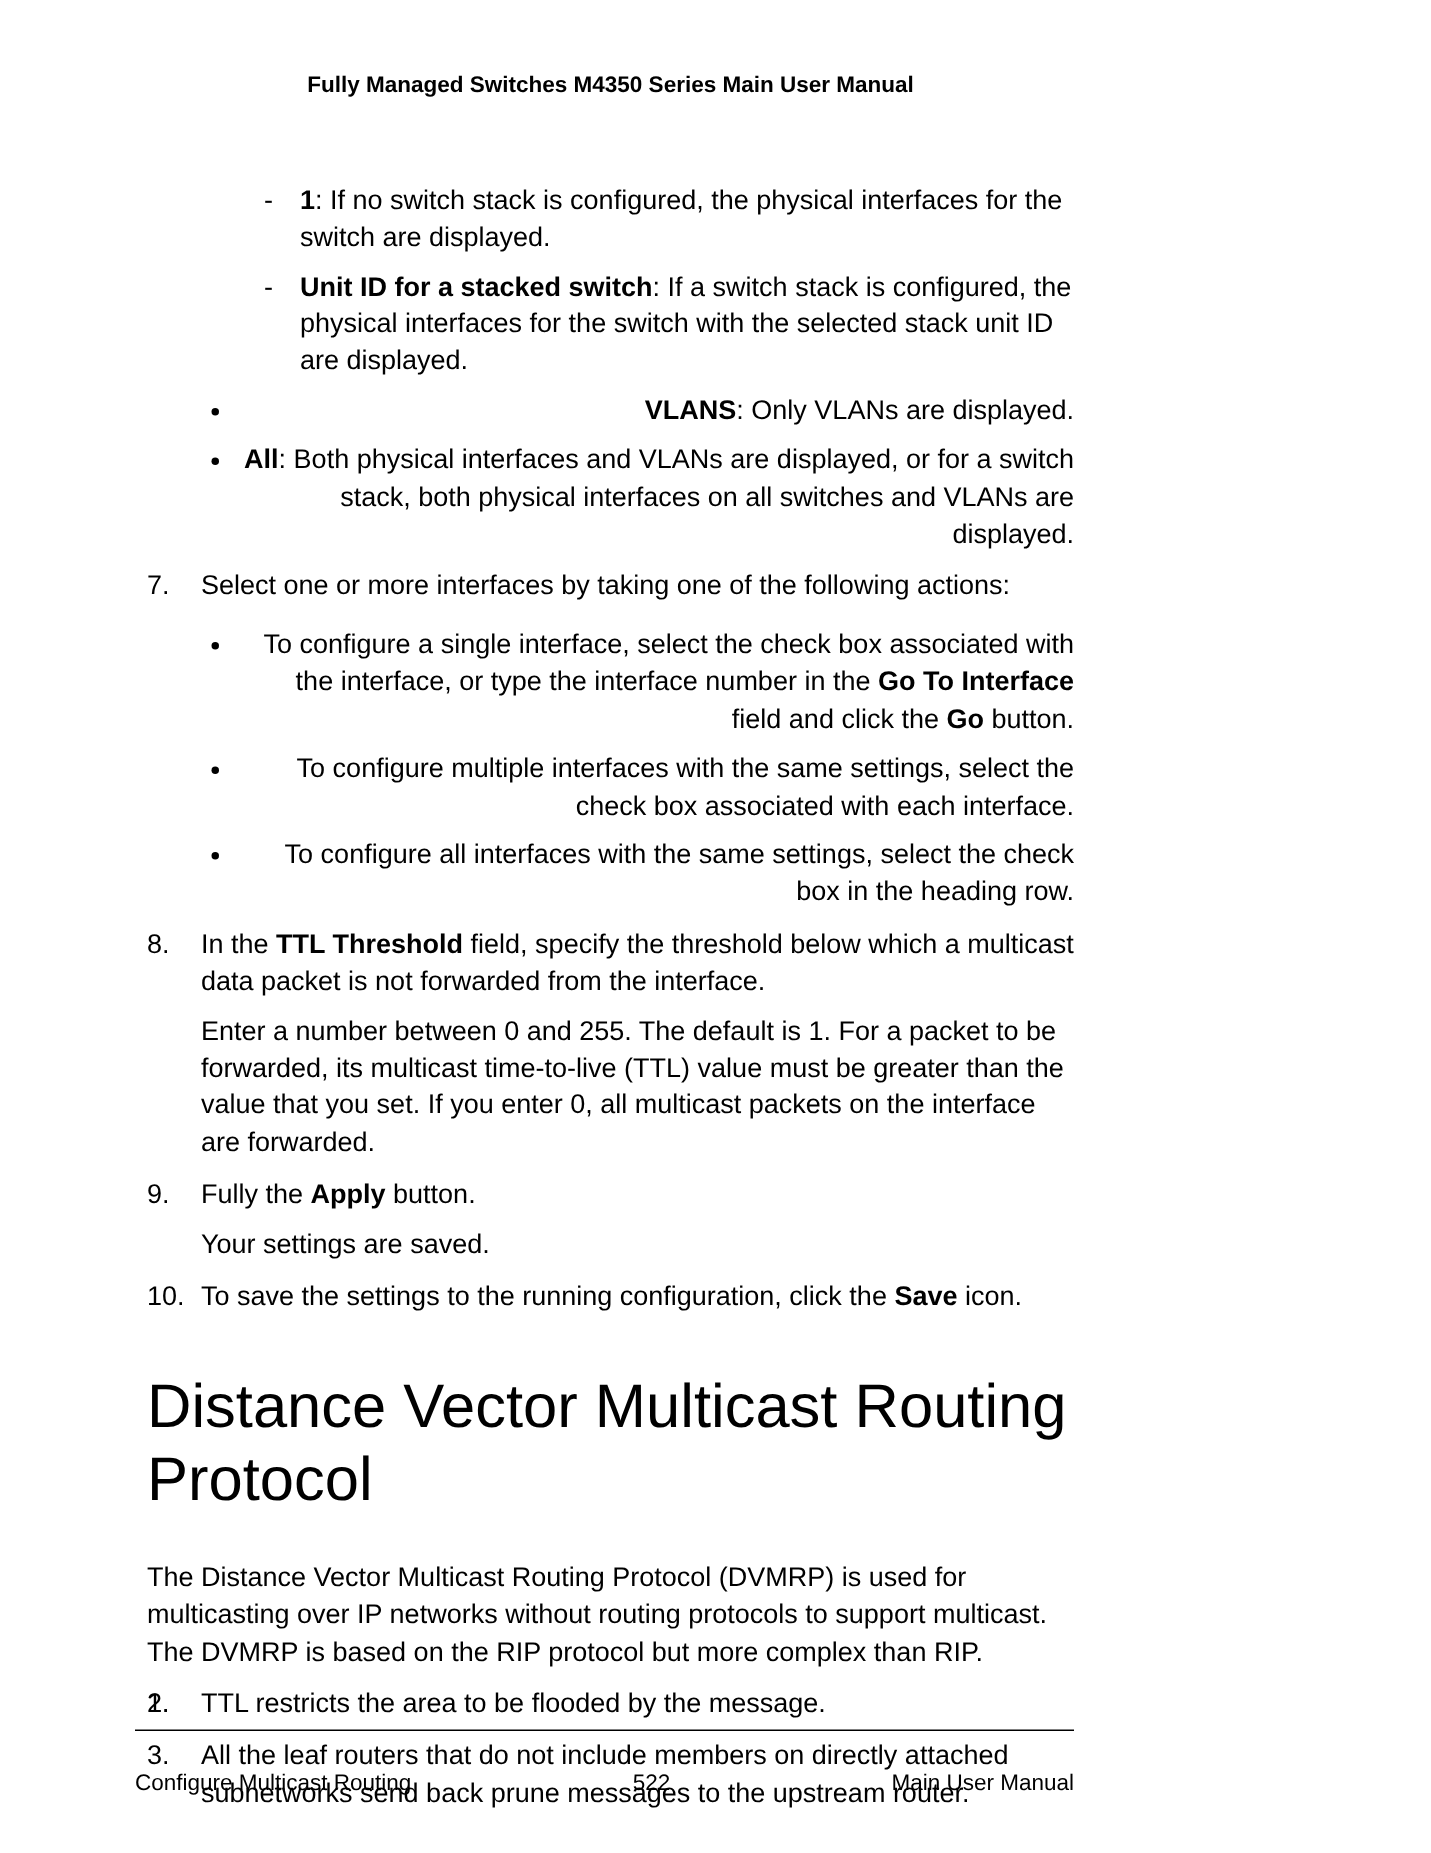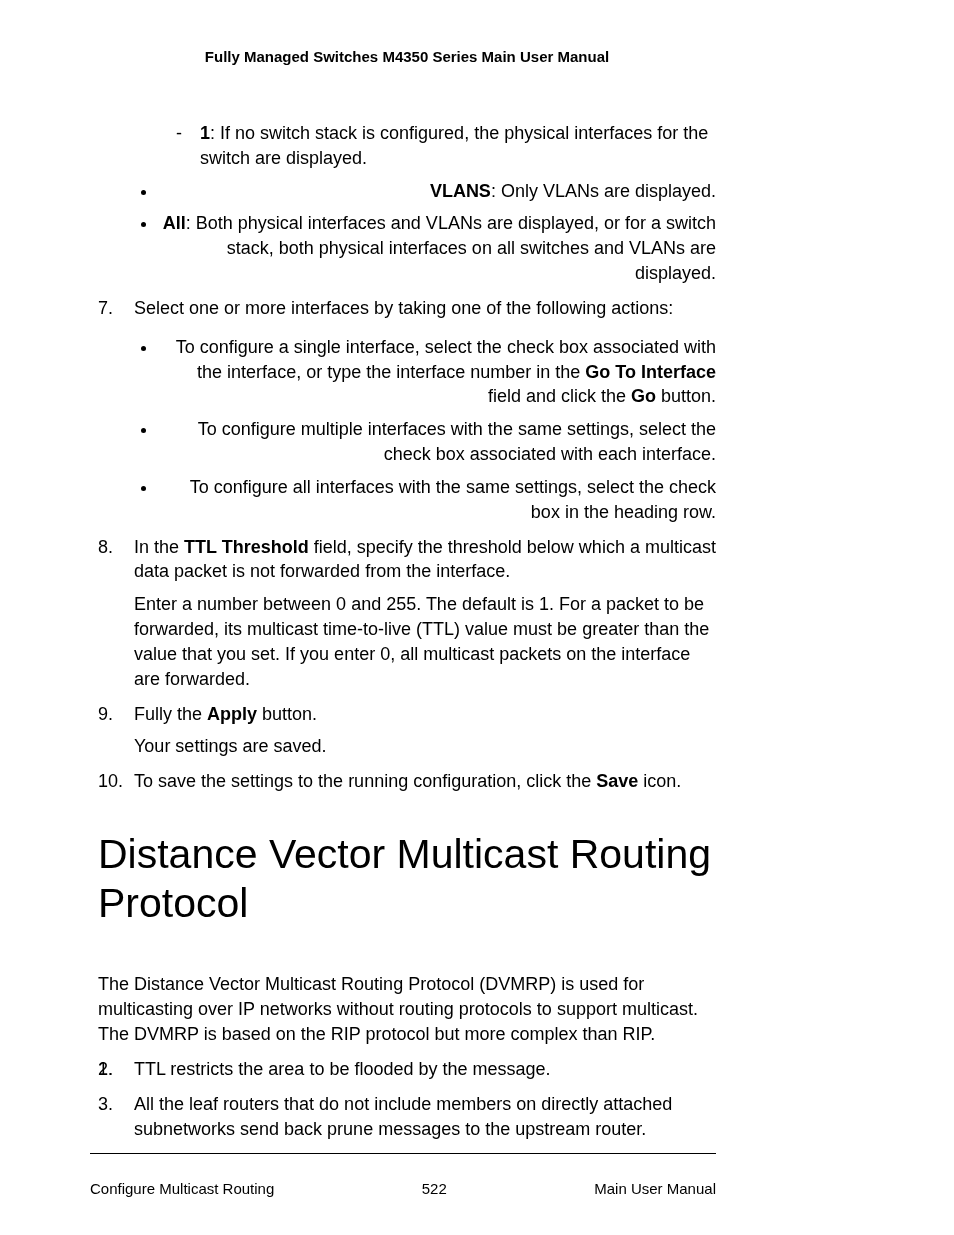--- a/index.html
+++ b/index.html
@@ -65,21 +65,21 @@
     position: absolute;
     left: 0;
     top: 0;
   }
   .para {
     margin: 8px 0 0 0;
   }
   .section-title {
     font-size: 41px;
     font-weight: 300;
-    margin: 36px 0 44px 0;
+    margin: 36px 0 28px 0;
     line-height: 1.2;
     font-family: Arial, Helvetica, sans-serif;
   }
   .footer {
     position: absolute;
     bottom: 38px;
     left: 90px;
     right: 98px;
     border-top: 1px solid #000;
     padding-top: 26px;
@@ -94,20 +94,23 @@
 
 <div class="page">
 
   <div class="header-title">Fully Managed Switches M4350 Series Main User Manual</div>
 
   <div class="body">
 
     <ul class="dash" style="margin-left:36px;">
       <li>
         <b>1</b><span>: If no switch stack is configured, the physical interfaces for the switch are displayed.</span>
+      </li>
+      <li>
+        <b>Unit ID for a stacked switch</b><span>: If a switch stack is configured, the physical interfaces for the switch with the selected stack unit ID are displayed.</span>
       </li>
     </ul>
 
     <ul class="bullet">
       <li>
         <b>VLANS</b><span>: Only VLANs are displayed.</span>
       </li>
       <li>
         <b>All</b><span>: Both physical interfaces and VLANs are displayed, or for a switch stack, both physical interfaces on all switches and VLANs are displayed.</span>
       </li>

